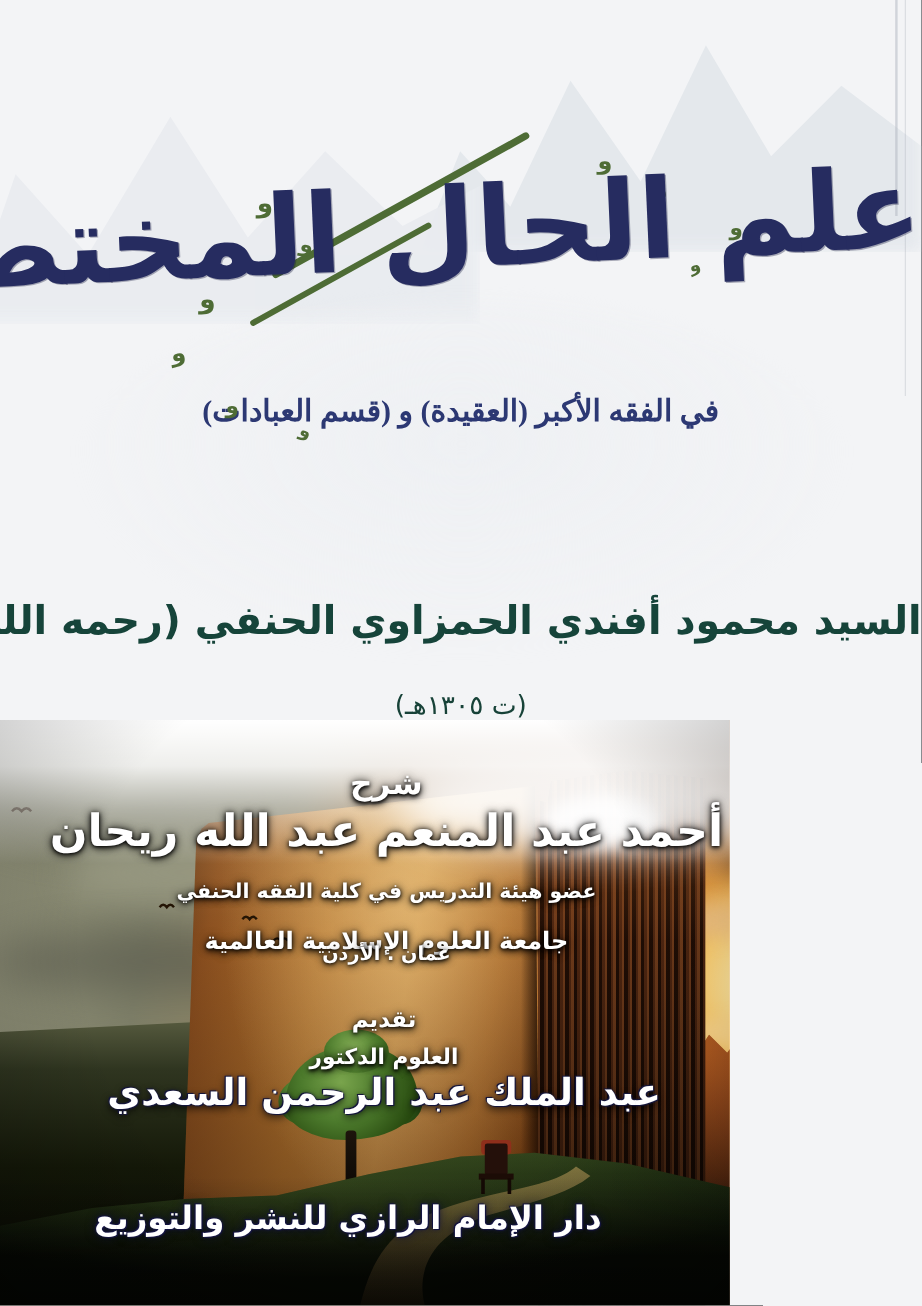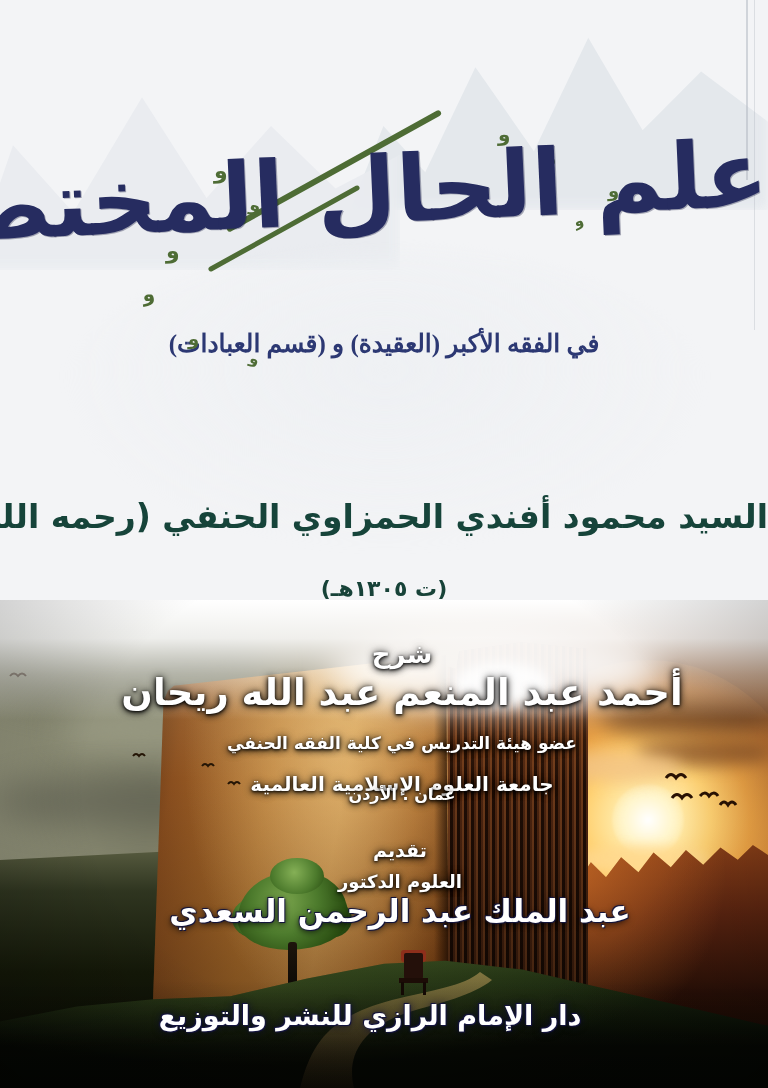--- a/index.html
+++ b/index.html
@@ -31,24 +31,24 @@
   .gstroke{position:absolute;background:#4e6c35;border-radius:3px;z-index:2;}
   .gs1{left:212px;top:168px;width:244px;height:6px;transform:rotate(-29deg);}
   .gs2{left:198px;top:226px;width:172px;height:5px;transform:rotate(-29deg);}
   .gmark{position:absolute;color:#4e6c35;font-weight:bold;z-index:2;line-height:1;}
 
   .sub-fiqh{top:330px;font-size:25px;font-weight:bold;color:#2c3873;font-family:Liberation Serif, serif;}
   .sub-madhhab{top:382px;font-size:34px;font-weight:bold;color:#273227;
     text-shadow:0 2px 1px rgba(70,90,50,.45);}
   .author-intro{top:466px;font-size:21px;font-weight:bold;color:#1d5248;}
   .author-name{top:498px;font-size:33px;font-weight:bold;color:#16443a;}
-  .author-death{top:576px;font-size:22px;font-weight:bold;color:#174238;}
+  .author-death{top:576px;font-size:22px;font-weight:normal;color:#174238;}
 
   
-  .photo{position:absolute;left:0;top:600px;width:768px;height:488px;overflow:hidden;}
+  .photo{position:absolute;left:0;top:600px;width:608px;height:488px;overflow:hidden;}
   .sky{position:absolute;inset:0;
     background:linear-gradient(to bottom,#6e4526 0%,#9c6030 28%,#d98f3d 55%,#f2b35c 72%,#e89a3c 86%,#c97526 100%);}
   .sky-grey{position:absolute;inset:0;
     background:linear-gradient(100deg,#93947c 0%,#7e7f68 22%,rgba(133,132,105,.85) 38%,rgba(170,150,100,.35) 52%,rgba(0,0,0,0) 66%);}
   .sun-glow{position:absolute;left:488px;top:60px;width:320px;height:320px;border-radius:50%;
     background:radial-gradient(circle,#fff8d8 0%,#ffe9a6 14%,#ffd172 28%,rgba(250,175,74,.8) 45%,rgba(244,152,58,.4) 62%,rgba(244,152,58,0) 75%);}
   .sun-core{position:absolute;left:612px;top:184px;width:72px;height:72px;border-radius:50%;
     background:radial-gradient(circle,#ffffff 0%,#fff6cf 45%,rgba(255,236,160,0) 80%);filter:blur(1px);}
   .cloud{position:absolute;border-radius:50%;}
   .cl1{left:-30px;top:18px;width:300px;height:90px;background:#6b6c58;filter:blur(18px);opacity:.7;}

